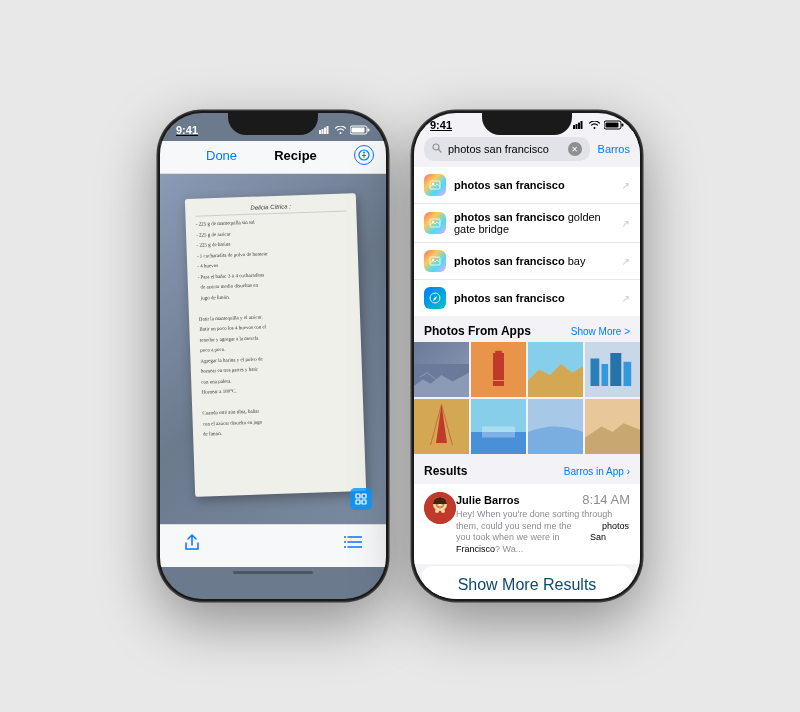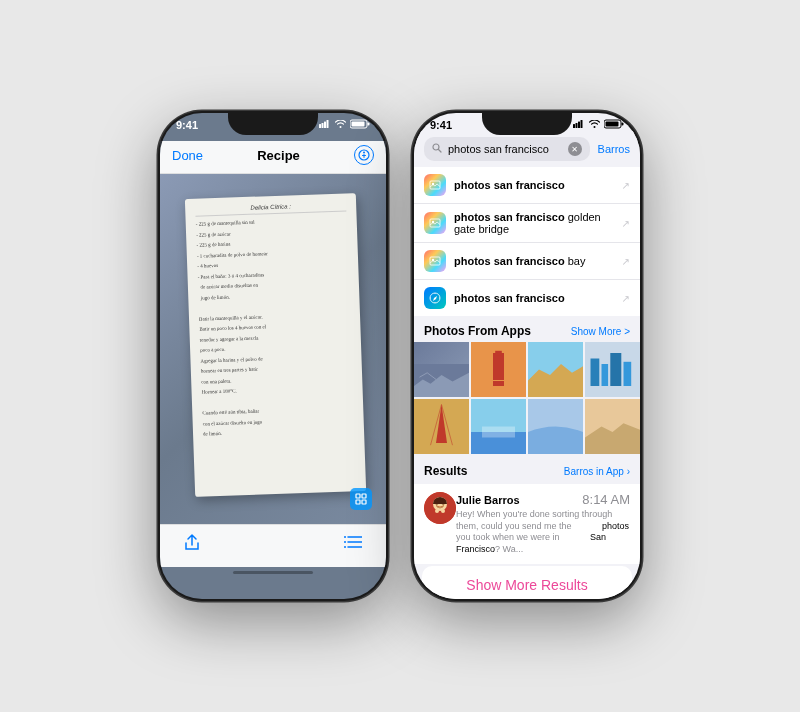--- a/index.html
+++ b/index.html
@@ -44,25 +44,26 @@
       height: 22px;
       background: #1a1a1a;
       border-radius: 0 0 18px 18px;
       z-index: 10;
     }
 
     
     .status-bar {
       display: flex;
       justify-content: space-between;
-      align-items: flex-start;
+      align-items: center;
       padding: 6px 16px 0;
       height: 28px;
       position: relative;
       z-index: 5;
+      text-decoration: underline;
     }
     .status-time {
       font-size: 11px;
       font-weight: 600;
       color: #000;
     }
     .status-icons {
       display: flex;
       align-items: center;
       gap: 4px;
@@ -84,20 +85,21 @@
       padding: 4px 12px 8px;
       display: flex;
       align-items: center;
       justify-content: space-between;
       border-bottom: 1px solid rgba(0,0,0,0.1);
     }
     .notes-done {
       font-size: 13px;
       color: #007AFF;
       font-weight: 400;
+      margin-left: 34px;
     }
     .notes-title {
       font-size: 13px;
       font-weight: 600;
       color: #000;
     }
     .notes-icon {
       width: 20px;
       height: 20px;
       border: 1.5px solid #007AFF;
@@ -367,22 +369,22 @@
     
     .show-more {
       background: #fff;
       margin-top: 2px;
       padding: 10px;
       text-align: center;
       border-radius: 10px;
       margin: 2px 8px;
     }
     .show-more-text {
-      font-size: 14px;
-      color: #ec4899;
+      font-size: 16px;
+      color: #0c4a6e;
       font-weight: 500;
     }
 
     
     .phone-right .status-time { color: #000; }
     .phone-right .status-icons svg { fill: #000; }
   </style>
 </head>
 <body>
 

